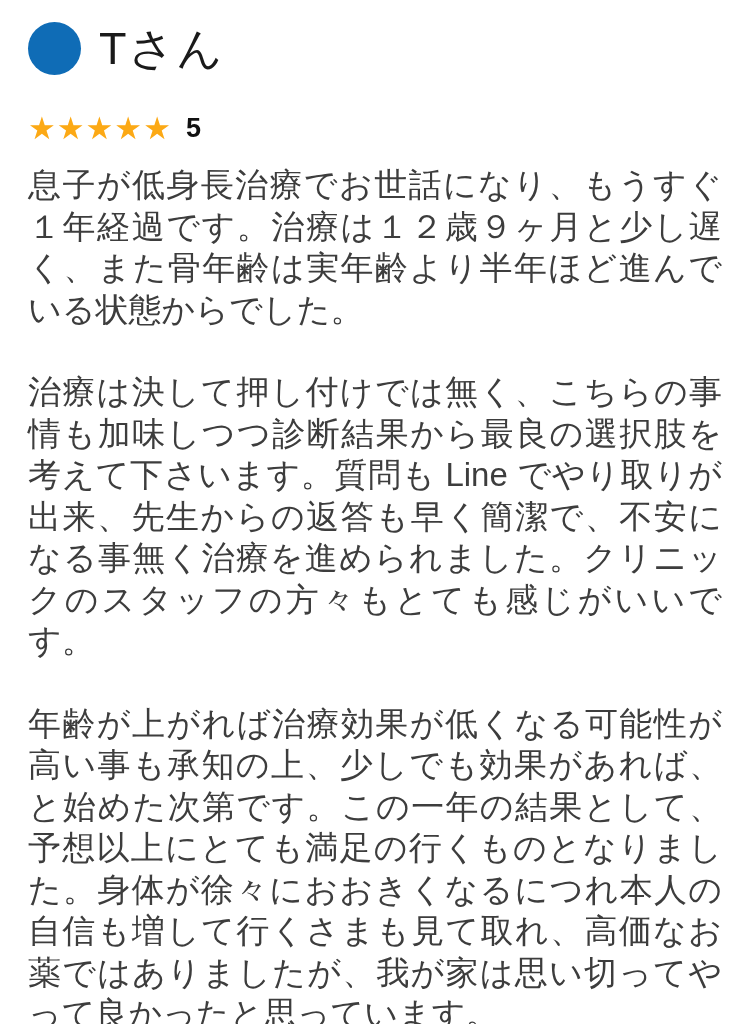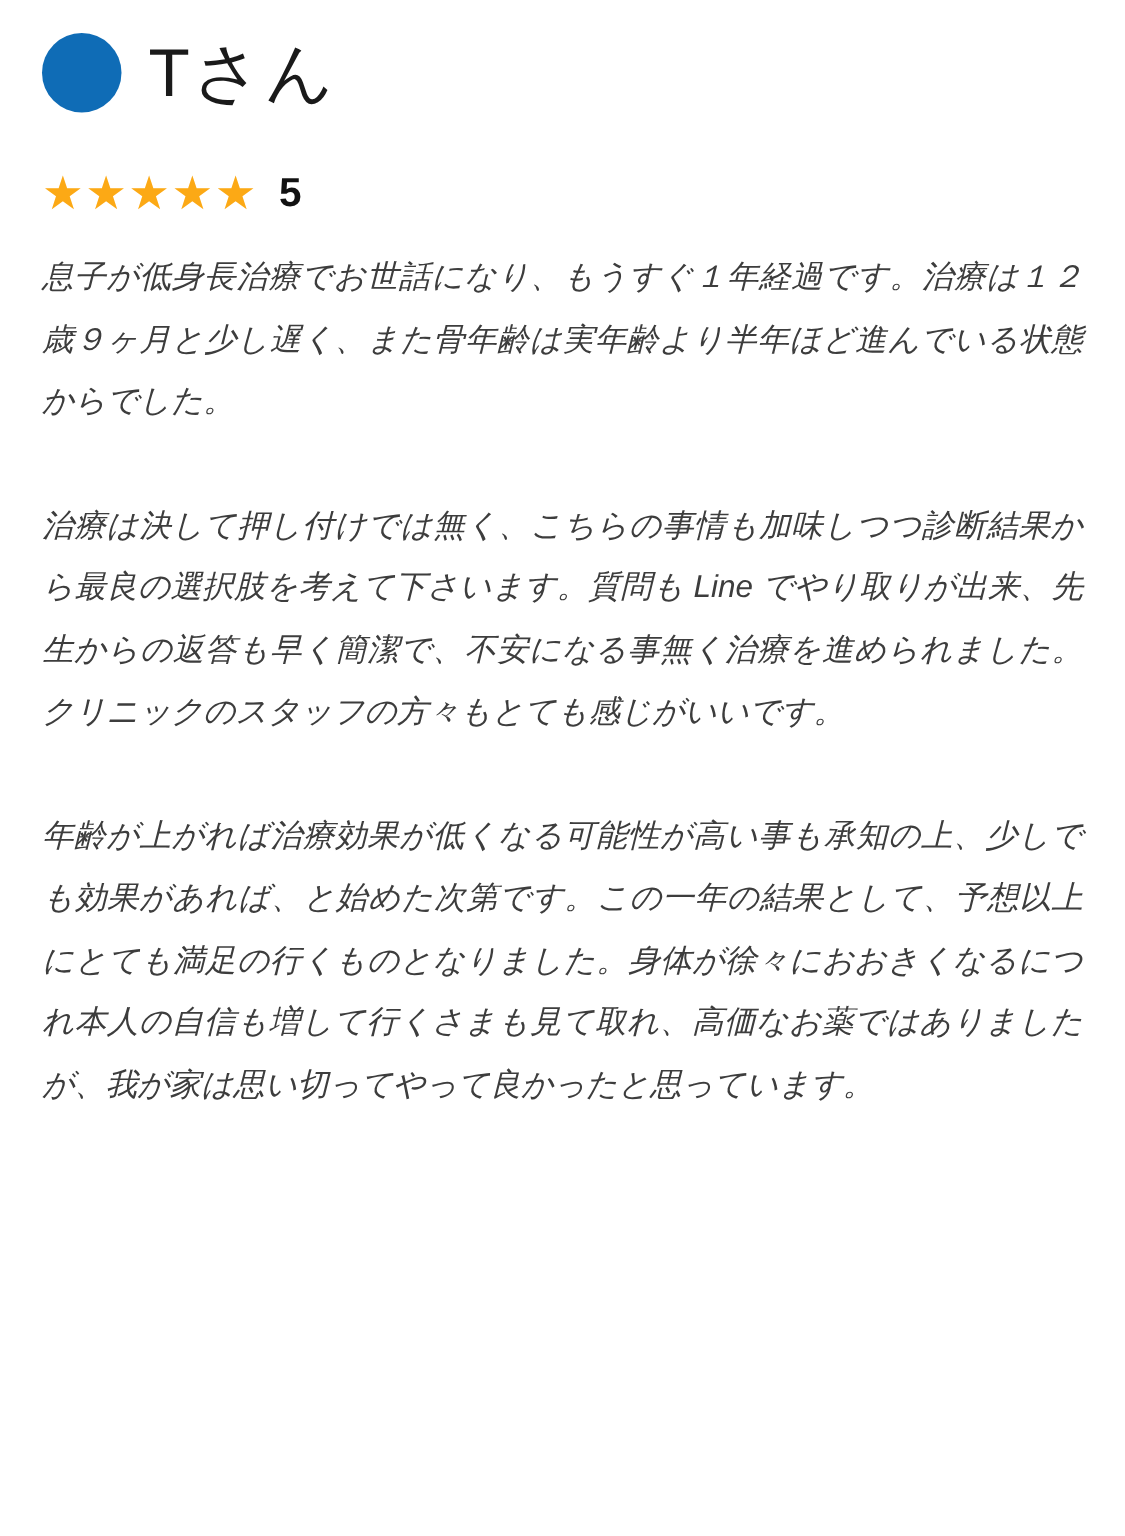--- a/index.html
+++ b/index.html
@@ -58,26 +58,25 @@
     font-size: 27px;
     font-weight: 700;
     color: #111111;
     line-height: 1;
   }
   .review-body {
     margin-top: 20px;
     width: 694px;
   }
   .review-body p {
-    font-size: 21px;
+    font-size: 33px;
     line-height: 41.5px;
     color: var(--body-text);
     text-align: justify;
     margin-bottom: 41px;
-    font-style: italic;
   }
   .review-body p:last-child { margin-bottom: 0; }
 </style>
 </head>
 <body>
 
 <div class="review-card">
 
   <header class="review-header">
     <span class="avatar"></span>

